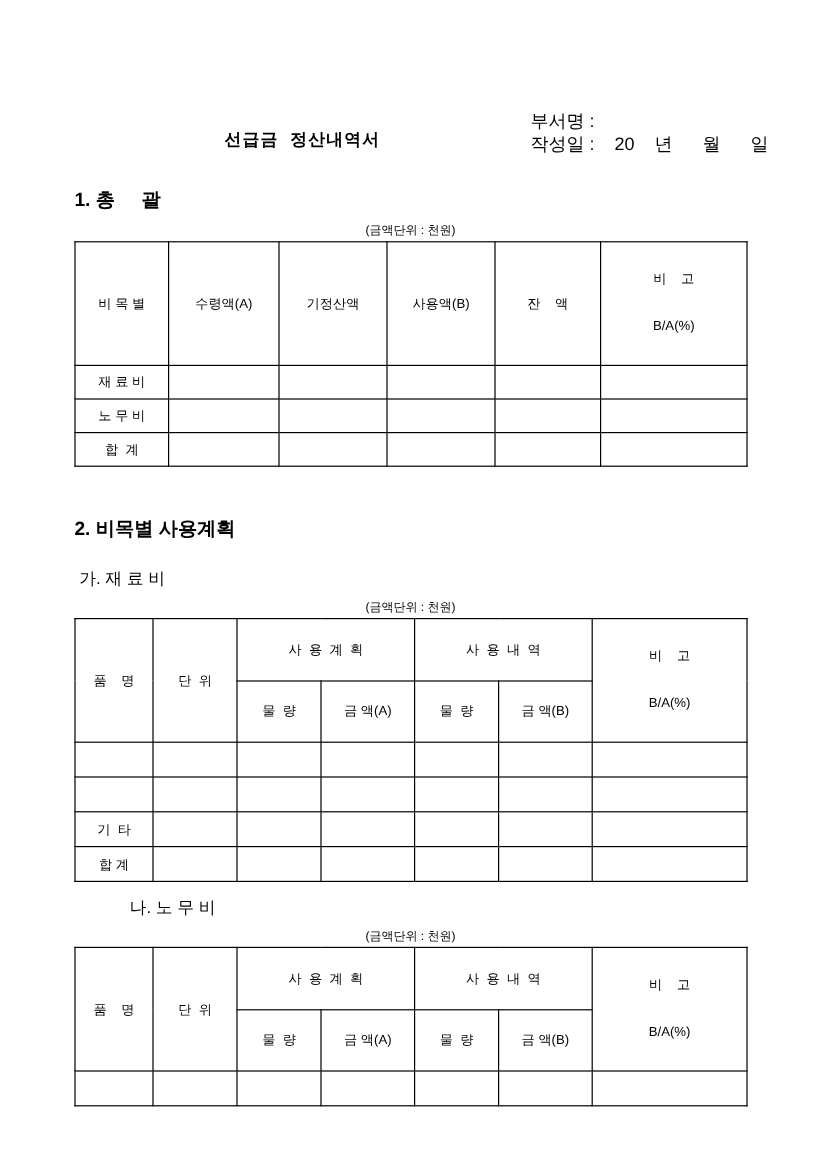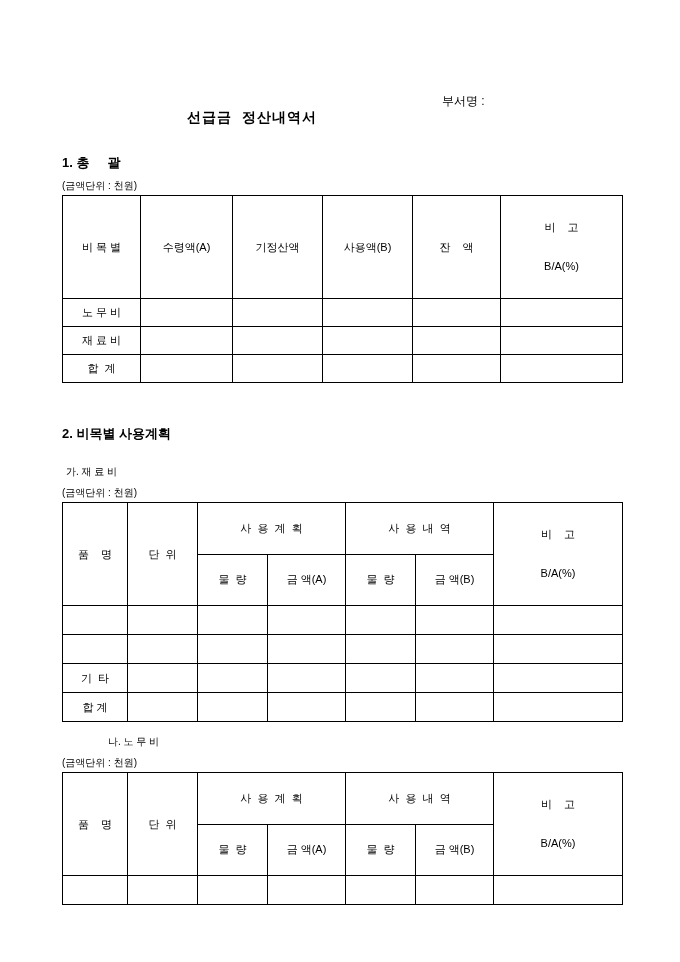--- a/index.html
+++ b/index.html
@@ -5,30 +5,30 @@
   html, body { margin: 0; padding: 0; background: #ffffff; }
   .page {
     width: 680px; height: 962px; box-sizing: border-box;
     padding: 92px 58px 0 62px;
     font-family: "Liberation Sans", "DejaVu Sans", sans-serif;
     color: #000; background: #fff; overflow: hidden;
   }
   .doc-header { display: flex; align-items: flex-start; }
   .title-wrap { flex: 1; text-align: center; padding-top: 16px; }
   .doc-title { margin: 0; font-size: 14px; font-weight: bold; letter-spacing: 1px; white-space: pre; display: inline-block; }
-  .meta { width: 180px; font-size: 12px; line-height: 19px; }
+  .meta { width: 180px; font-size: 15px; line-height: 19px; }
   .meta-line { white-space: pre; }
 
-  .sec-heading { font-size: 13px; font-weight: bold; white-space: pre; }
+  .sec-heading { font-size: 16px; font-weight: bold; white-space: pre; }
   .sec1-heading { margin-top: 27px; }
   .sec2-heading { margin-top: 42px; }
-  .sub-heading { font-size: 10px; white-space: pre; margin-left: 4px; }
+  .sub-heading { font-size: 14px; white-space: pre; margin-left: 4px; }
   .sub-a { margin-top: 22px; }
   .sub-b { margin-top: 13px; margin-left: 46px; }
-  .unit-note { text-align: left; font-size: 10px; margin-top: 7px; margin-bottom: 2px; white-space: pre; }
+  .unit-note { text-align: center; font-size: 10px; margin-top: 7px; margin-bottom: 2px; white-space: pre; }
 
   table { border-collapse: collapse; width: 560px; table-layout: fixed; border: 1.6px solid #000; }
   th, td {
     border: 1px solid #000; font-size: 11px; font-weight: normal;
     text-align: center; vertical-align: middle; white-space: pre; padding: 0;
   }
   .summary-table thead tr { height: 44px; }
   .summary-table tbody tr { height: 28px; }
   .detail-table thead tr { height: 23px; }
   .detail-table tbody tr { height: 29px; }
@@ -38,20 +38,21 @@
 <body>
 
 <div class="page">
 
   <div class="doc-header">
     <div class="title-wrap">
       <h1 class="doc-title">선급금  정산내역서</h1>
     </div>
     <div class="meta">
       <div class="meta-line">부서명 :</div>
+      <div class="meta-line">작성일 :    20    년      월      일</div>
     </div>
   </div>
 
   <div class="sec-heading sec1-heading">1. 총     괄</div>
   <div class="unit-note">(금액단위 : 천원)</div>
 
   <table class="summary-table">
     <colgroup>
       <col style="width:78px">
         <col style="width:92px">
@@ -68,29 +69,29 @@
         <th>사용액(B)</th>
         <th>잔    액</th>
         <th class="remark-cell">
           <div>비    고</div>
           <div>B/A(%)</div>
         </th>
       </tr>
     </thead>
     <tbody>
       <tr>
+        <td>재 료 비</td>
+        <td></td>
+        <td></td>
+        <td></td>
+        <td></td>
+        <td></td>
+      </tr>
+      <tr>
         <td>노 무 비</td>
-        <td></td>
-        <td></td>
-        <td></td>
-        <td></td>
-        <td></td>
-      </tr>
-      <tr>
-        <td>재 료 비</td>
         <td></td>
         <td></td>
         <td></td>
         <td></td>
         <td></td>
       </tr>
       <tr>
         <td>합  계</td>
         <td></td>
         <td></td>

